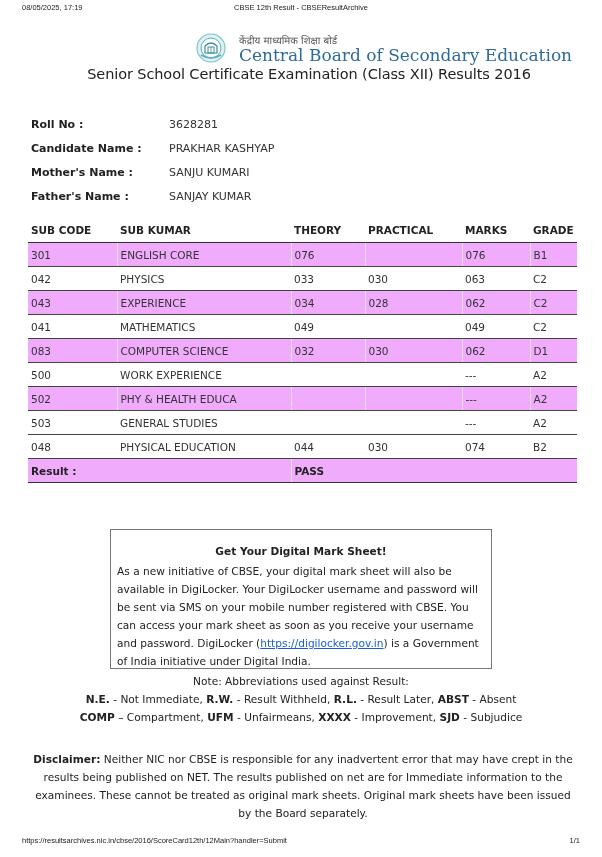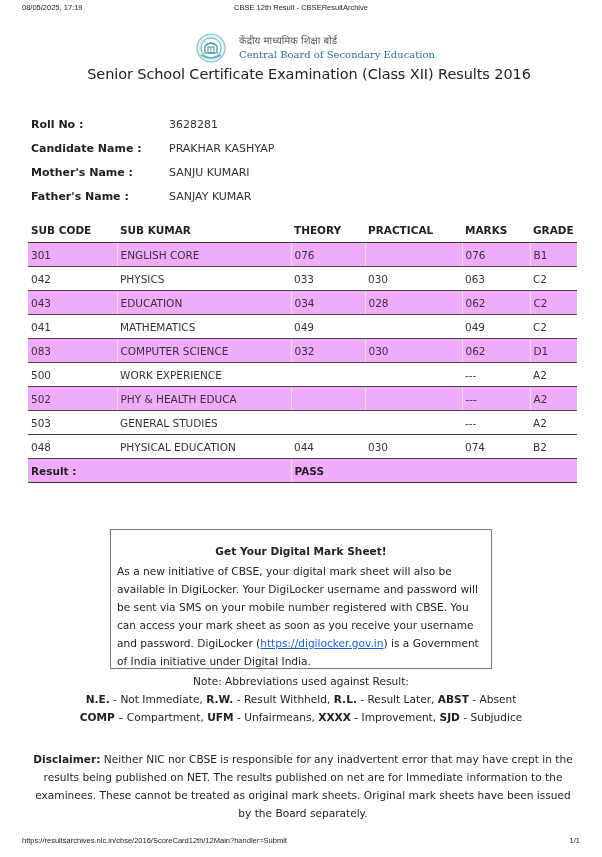--- a/index.html
+++ b/index.html
@@ -18,21 +18,21 @@
   .ph-center { position: absolute; left: 0; width: 602px; text-align: center; top: 0; }
   .ph-right { position: absolute; right: 22px; top: 0; }
 
   .logo-wrap {
     position: absolute; top: 31px; left: 196px; height: 34px;
     display: flex; align-items: center; gap: 8px;
   }
   .logo-emblem { width: 30px; height: 30px; margin-right: 5px; }
   .logo-text { display: flex; flex-direction: column; line-height: 14px; }
   .logo-hindi { font-family: "DejaVu Serif", serif; font-size: 10px; color: #555; }
-  .logo-eng { font-family: "DejaVu Serif", "Liberation Serif", serif; font-size: 10px; color: #2f6b9a; }
+  .logo-eng { font-family: "DejaVu Serif", "Liberation Serif", serif; font-size: 17px; color: #2f6b9a; }
 
   .page-title {
     position: absolute; top: 66px; left: 8px; width: 602px; text-align: center;
     font-size: 14.5px; color: #222; letter-spacing: -0.1px;
   }
 
   .info-table { position: absolute; top: 112px; left: 31px; font-size: 11px; }
   .info-row { display: flex; height: 24px; align-items: center; }
   .info-label { width: 138px; font-weight: bold; color: #222; }
   .info-value { color: #333; }
@@ -146,21 +146,21 @@
       <tr>
         <td>042</td>
         <td>PHYSICS</td>
         <td>033</td>
         <td>030</td>
         <td>063</td>
         <td>C2</td>
       </tr>
       <tr class="striped">
         <td>043</td>
-        <td>EDUCATION</td>
+        <td>EXPERIENCE</td>
         <td>034</td>
         <td>028</td>
         <td>062</td>
         <td>C2</td>
       </tr>
       <tr>
         <td>041</td>
         <td>MATHEMATICS</td>
         <td>049</td>
         <td></td>

